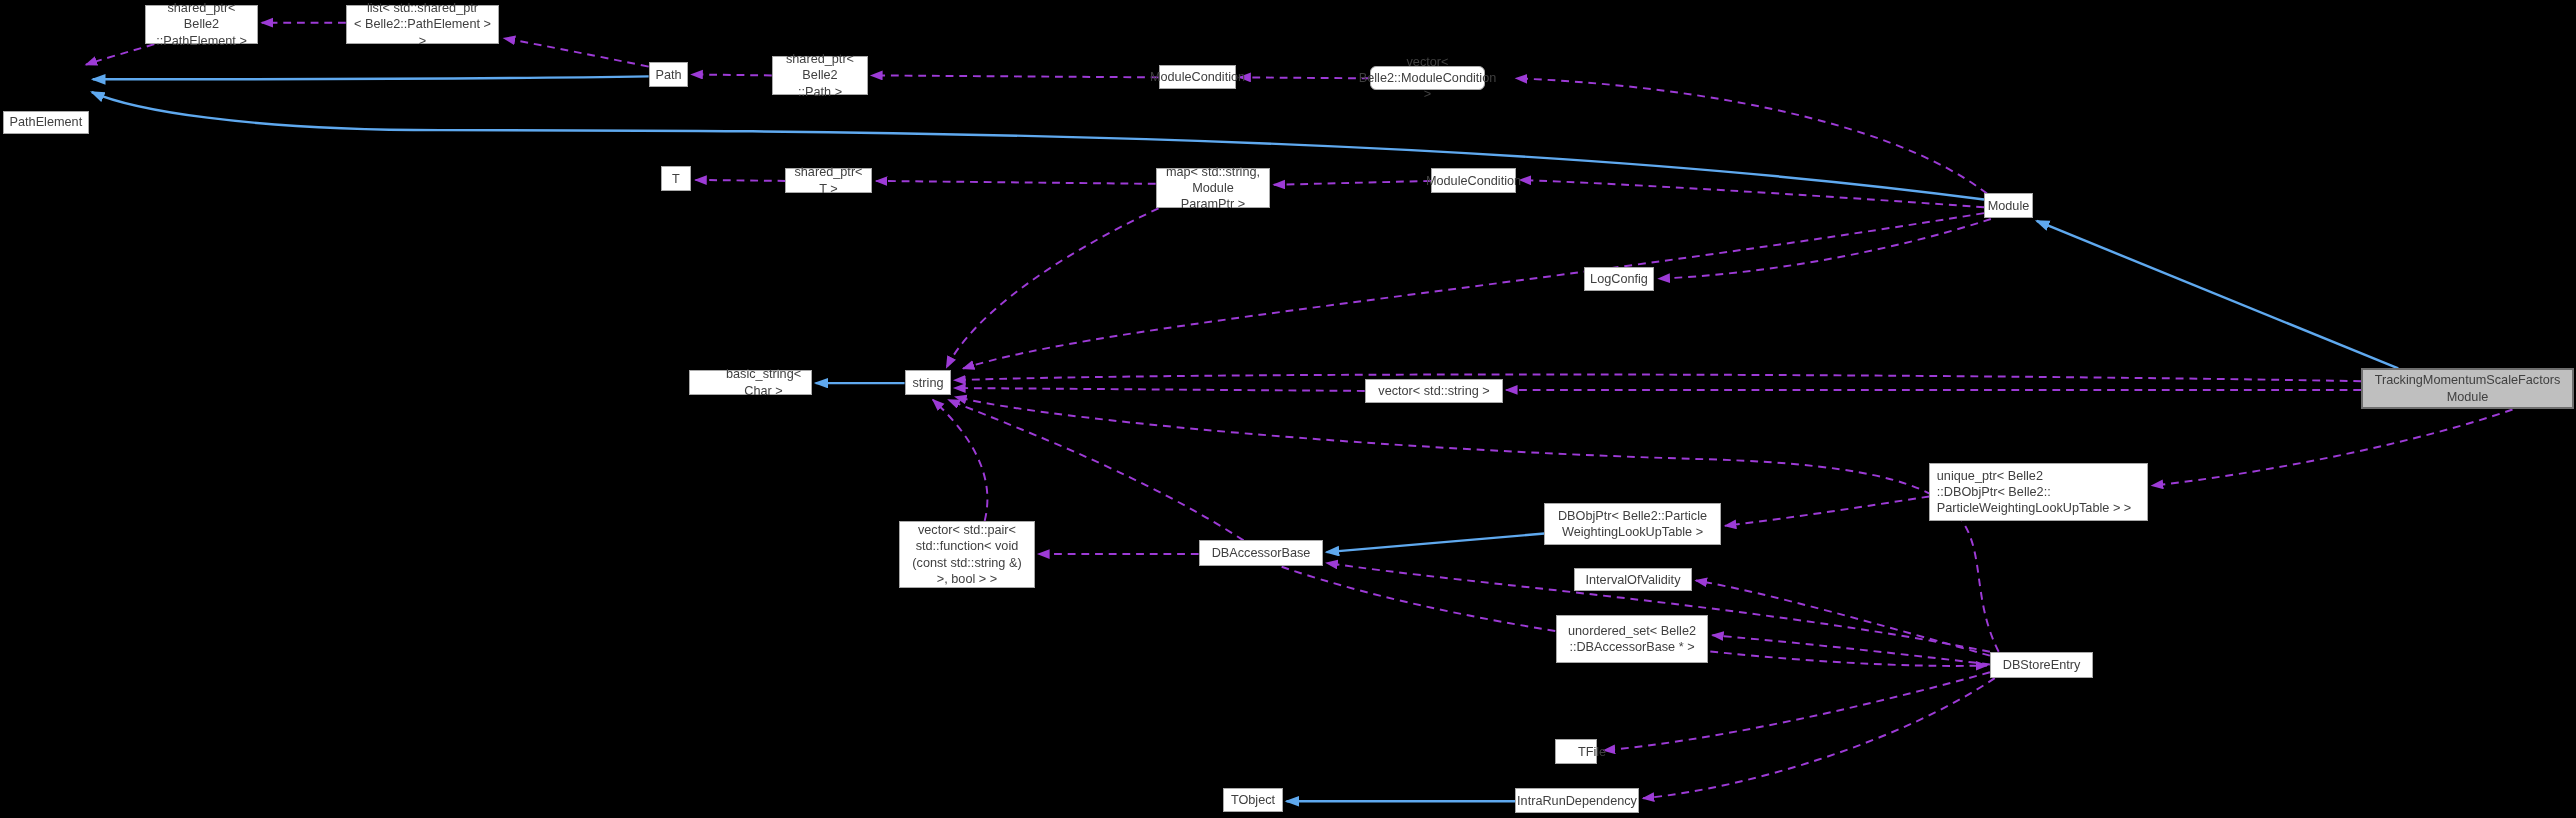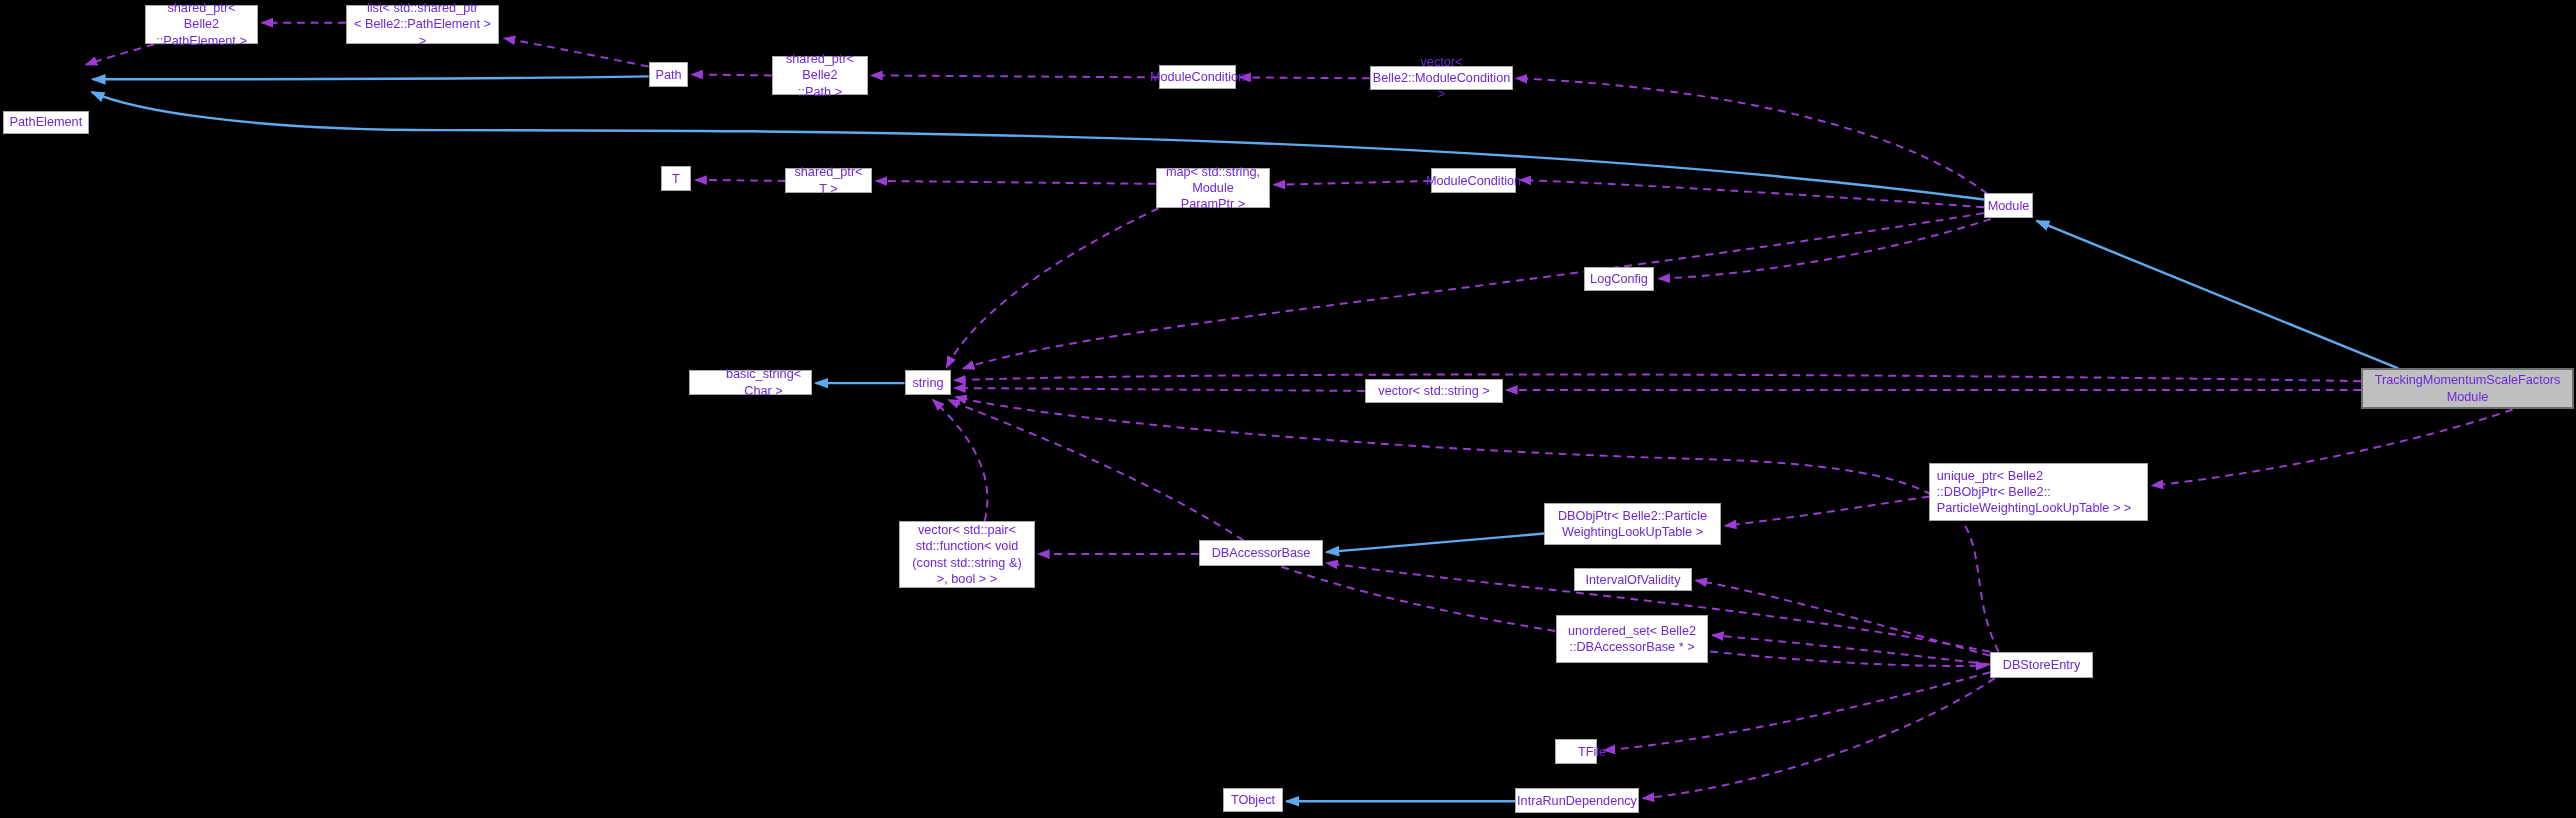--- a/index.html
+++ b/index.html
@@ -11,21 +11,21 @@
     overflow:hidden;
   }
   #edge-layer{position:absolute;left:0;top:0;width:2576px;height:819px;}
   .edge-usage{fill:none;stroke:#9d3bd6;stroke-width:2;stroke-dasharray:8 6;}
   .edge-inheritance{fill:none;stroke:#5fa9ef;stroke-width:2.5;}
   .node{
     position:absolute;
     box-sizing:border-box;
     background:#ffffff;
     border:1.6px solid #a9a9a9;
-    color:#6d28d9;
+    color:#404040;
     font-size:12.7px;
     line-height:1.28;
     display:flex;
     align-items:center;
     justify-content:center;
     text-align:center;
     white-space:pre-line;
     padding:1px 3.9px;
     cursor:pointer;
   }
@@ -89,21 +89,21 @@
   <div id="nodes">
       <div class="node" style="left: 2.9px; top: 67px; width: 86px; height: 22.5px; margin-top: 44px;">PathElement</div>
       <div class="node" style="left: 145px; top: 4.9px; width: 113px; height: 39px;">shared_ptr&lt; Belle2
 ::PathElement &gt;</div>
       <div class="node" style="left: 346px; top: 4.9px; width: 153px; height: 39px;">list&lt; std::shared_ptr
 &lt; Belle2::PathElement &gt; &gt;</div>
       <div class="node" style="left: 649px; top: 62px; width: 39px; height: 25.4px;">Path</div>
       <div class="node" style="left: 772px; top: 56px; width: 96px; height: 39px;">shared_ptr&lt; Belle2
 ::Path &gt;</div>
       <div class="node" style="left: 1159px; top: 65px; width: 77px; height: 24.4px;">ModuleCondition</div>
-      <div class="node" style="left: 1370px; top: 66px; width: 143px; height: 24.4px;">vector&lt; Belle2::ModuleCondition &gt;</div>
+      <div class="node" style="left: 1370px; top: 66px; width: 115px; height: 24.4px; border-radius: 6px;">vector&lt; Belle2::ModuleCondition &gt;</div>
       <div class="node" style="left: 661px; top: 166px; width: 30px; height: 25.4px;">T</div>
       <div class="node" style="left: 785px; top: 168px; width: 87px; height: 25.4px;">shared_ptr&lt; T &gt;</div>
       <div class="node" style="left: 1156px; top: 168px; width: 114px; height: 40px;">map&lt; std::string, Module
 ParamPtr &gt;</div>
       <div class="node" style="left: 1431px; top: 168px; width: 85px; height: 25.4px;">ModuleCondition</div>
       <div class="node" style="left: 1984px; top: 193px; width: 49px; height: 25.4px;">Module</div>
       <div class="node" style="left: 1584px; top: 267px; width: 70px; height: 24.4px;">LogConfig</div>
       <div class="node" style="left: 689px; top: 370px; width: 123px; height: 25.4px; padding-left: 30px;">basic_string&lt; Char &gt;</div>
       <div class="node" style="left: 905px; top: 370px; width: 46px; height: 25.4px;">string</div>
       <div class="node" style="left: 1365px; top: 379px; width: 138px; height: 24.4px;">vector&lt; std::string &gt;</div>

